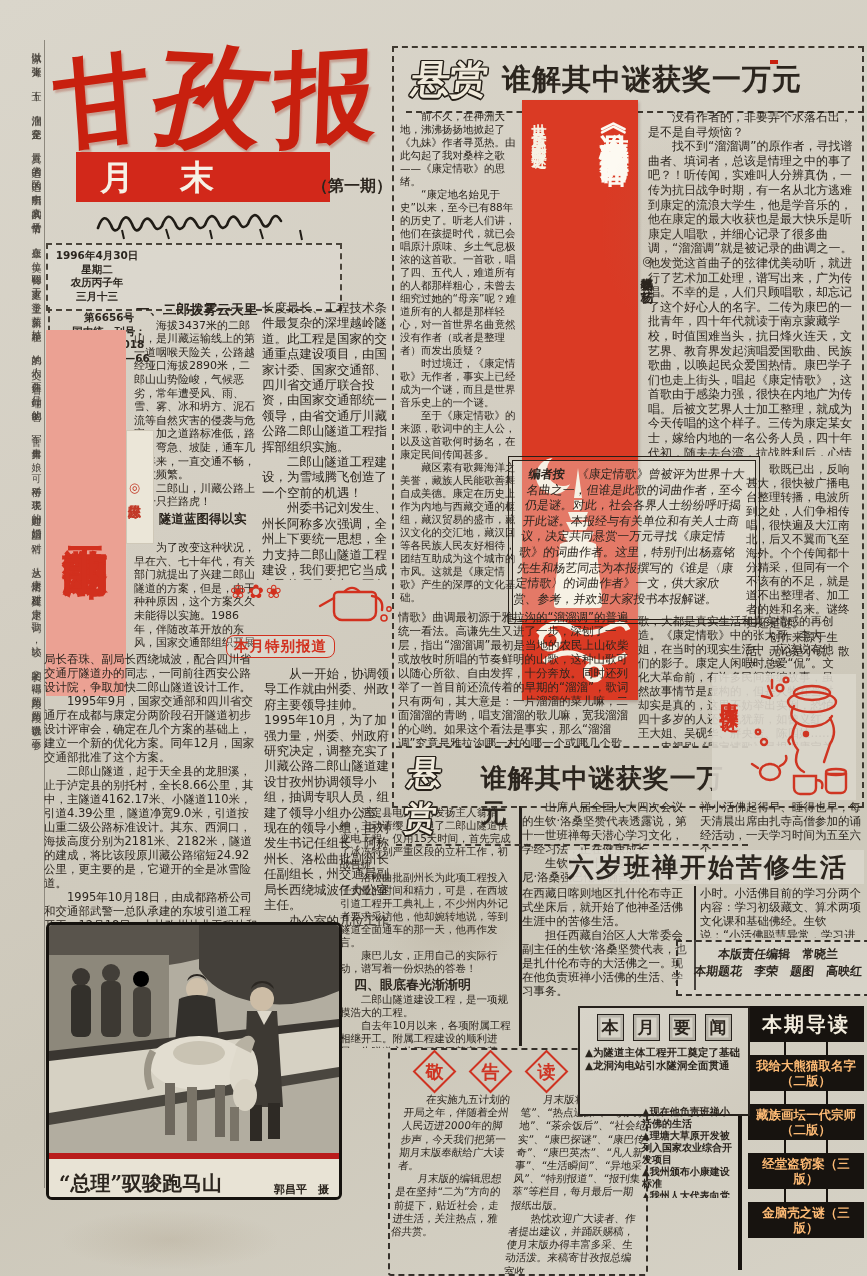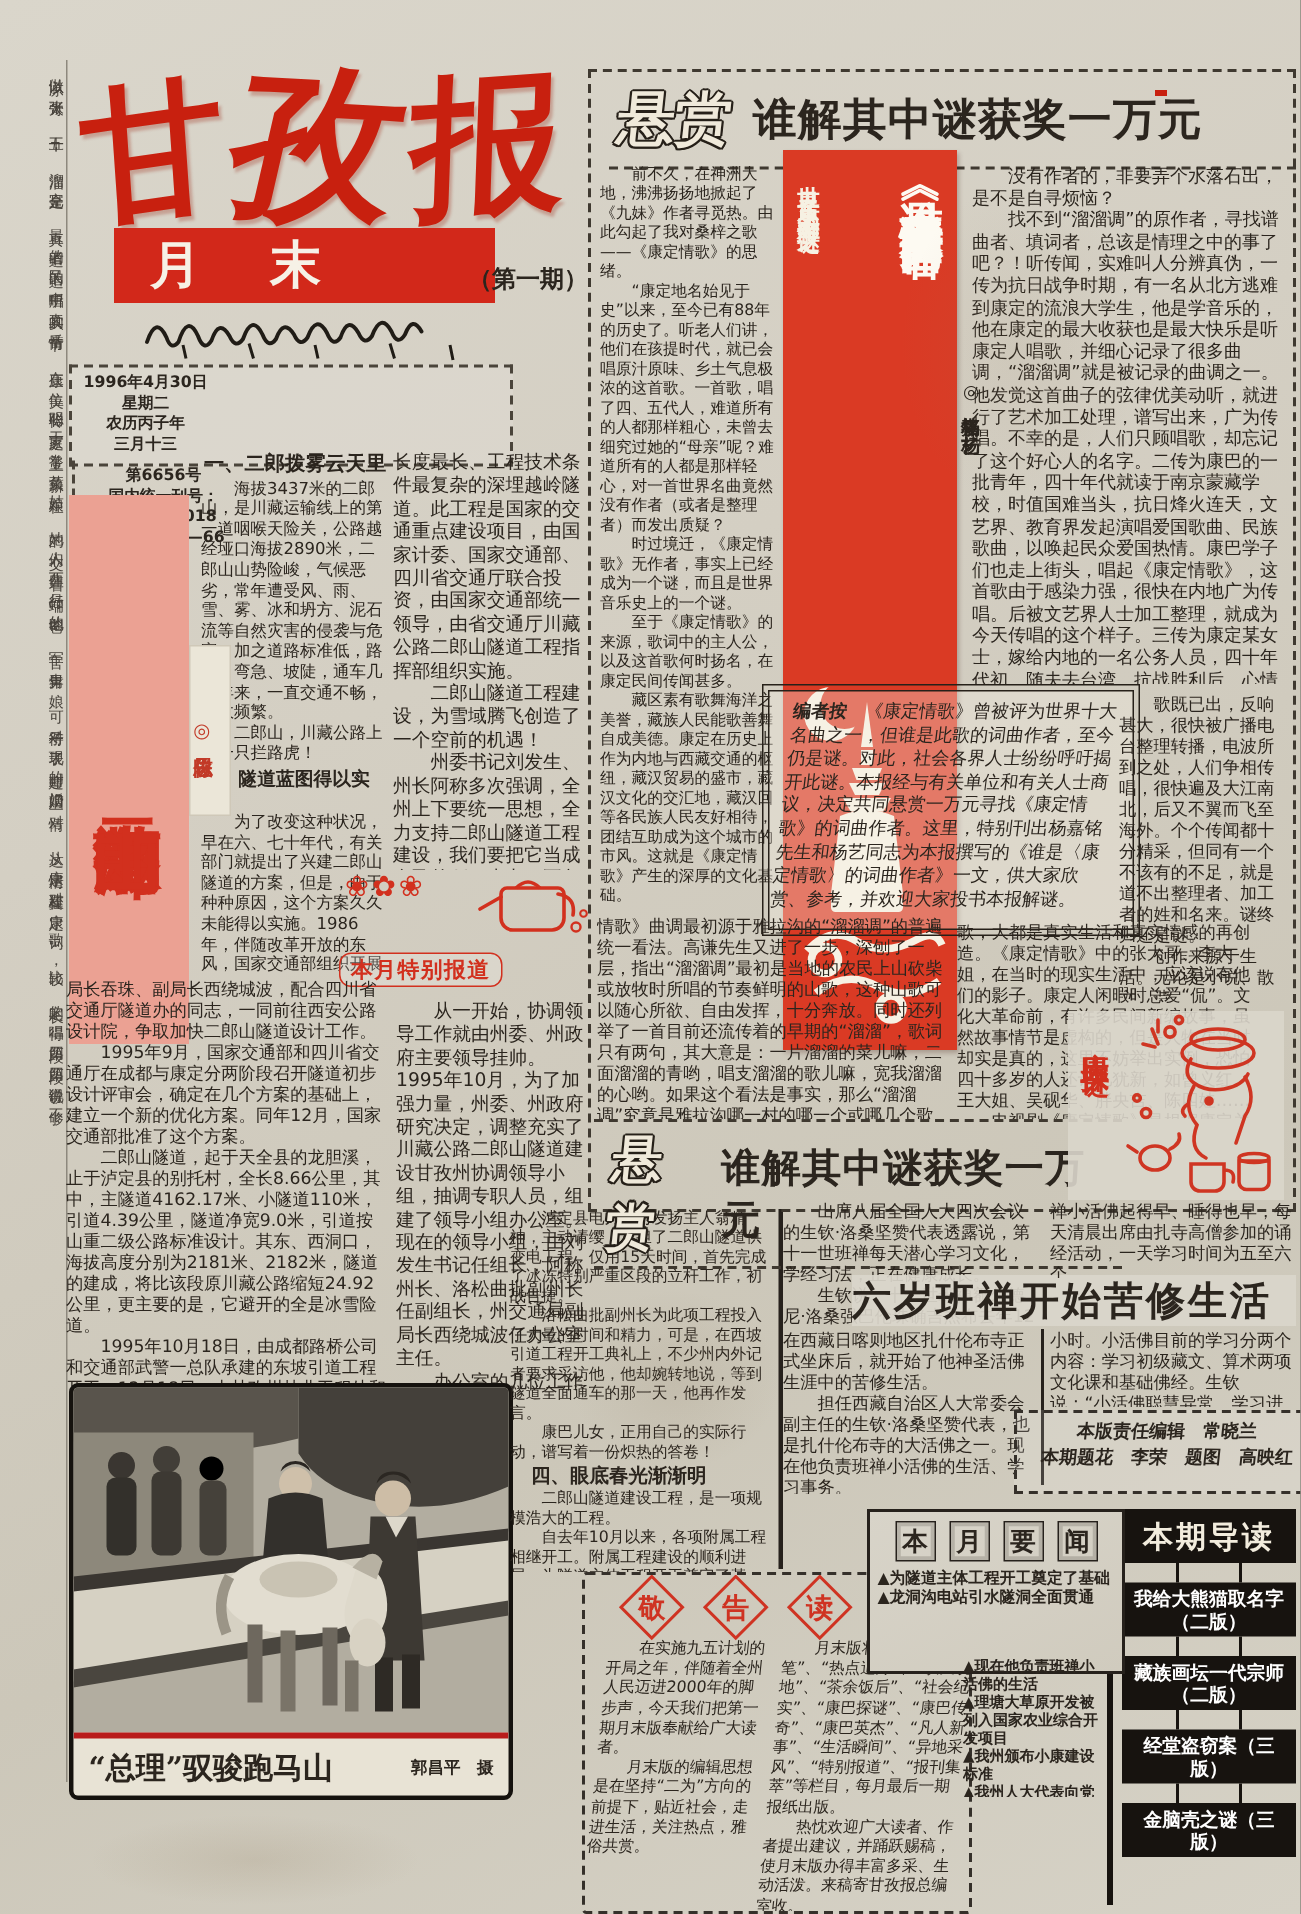--- a/index.html
+++ b/index.html
@@ -34,21 +34,21 @@
   .body10{font-size:10.5px;line-height:13px;}
   .body11{font-size:11px;line-height:13.6px;}
   .body115{font-size:11.5px;line-height:14px;}
   .body12{font-size:12px;line-height:14.6px;}
   .body125{font-size:12.5px;line-height:15.4px;}
   #special-report .label{display:inline-block;border:1.5px solid #d2301e;border-radius:8px;
     color:#d2301e;font-weight:800;font-size:14.5px;padding:1px 7px;letter-spacing:1px;background:rgba(255,255,255,.2);}
   #special-report .fl{color:#d2301e;font-size:19px;letter-spacing:2px;}
   #photo{border:3px solid #15120e;border-radius:6px;background:#b5b0a3;}
   #photo-caption{position:absolute;left:0;right:0;bottom:0;height:38px;background:#e8e3d5;
-    border-top:4px solid #b91c1c;display:flex;align-items:center;padding:0 10px;gap:16px;}
+    border-top:6px solid #b91c1c;display:flex;align-items:flex-end;padding:0 10px;gap:16px;}
   #photo-caption .cap{font-family:"DejaVu Serif","Liberation Serif",serif;font-weight:900;font-size:20px;}
   #photo-caption .cred{font-size:11px;font-weight:700;margin-left:auto;}
   
   #frame{border:2.5px dashed #3f3930;}
   .rw-head{display:flex;align-items:center;gap:14px;border-bottom:2.5px dashed #3f3930;padding:2px 6px 6px;}
   .outlined{font-weight:900;color:#efe9da;transform:skewX(-6deg);
     text-shadow:-1.5px 0 #262019,1.5px 0 #262019,0 -1.5px #262019,0 1.5px #262019,
     -1px -1px #262019,1px 1px #262019,-1px 1px #262019,1px -1px #262019;}
   .rw-title{font-weight:900;letter-spacing:1px;}
   #red-banner{background:#da3a24;box-shadow:1px 2px 3px rgba(60,20,10,.25);}
@@ -69,21 +69,21 @@
   #mn-box{border:2px solid #26211c;background:linear-gradient(155deg,#d8d4c9,#d0cbbe);z-index:4;padding:4px 5px;}
   #mn-head{display:flex;justify-content:center;gap:9px;margin:2px 0 5px;}
   .mn-char{width:25px;height:25px;border:1.5px solid #26211c;box-shadow:inset 0 0 0 2.5px rgba(38,33,28,.18);
     display:flex;align-items:center;justify-content:center;font-size:17px;font-weight:900;}
   .mn-item{font-size:10.5px;line-height:12.6px;font-weight:700;}
   #mn-rest{z-index:4;}
   
   #guide-bar{background:#17130f;}
   #guide-head{background:#17130f;color:#f2ecdd;font-size:20px;font-weight:900;letter-spacing:2px;
     display:flex;align-items:center;justify-content:center;height:36px;}
-  .g-box{background:#17130f;color:#ffffff;font-size:12.5px;font-weight:700;text-align:center;
+  .g-box{background:#17130f;color:#fdba74;font-size:12.5px;font-weight:700;text-align:center;
     padding:3px 2px;line-height:15px;}
   .g-conn{height:13px;display:flex;justify-content:center;gap:40px;}
   .g-conn i{display:block;width:2px;background:#17130f;}
   
   #notice{border:2px dashed #35302a;border-radius:3px;padding:4px 6px;}
   #notice-title{display:flex;justify-content:space-around;margin:2px 10px 6px;}
   .diamond{width:27px;height:27px;border:2px solid #cf3322;transform:rotate(45deg);
     display:flex;align-items:center;justify-content:center;}
   .diamond b{transform:rotate(-45deg);color:#cf3322;font-size:18px;font-weight:900;}
   #notice-cols{display:flex;gap:8px;}

